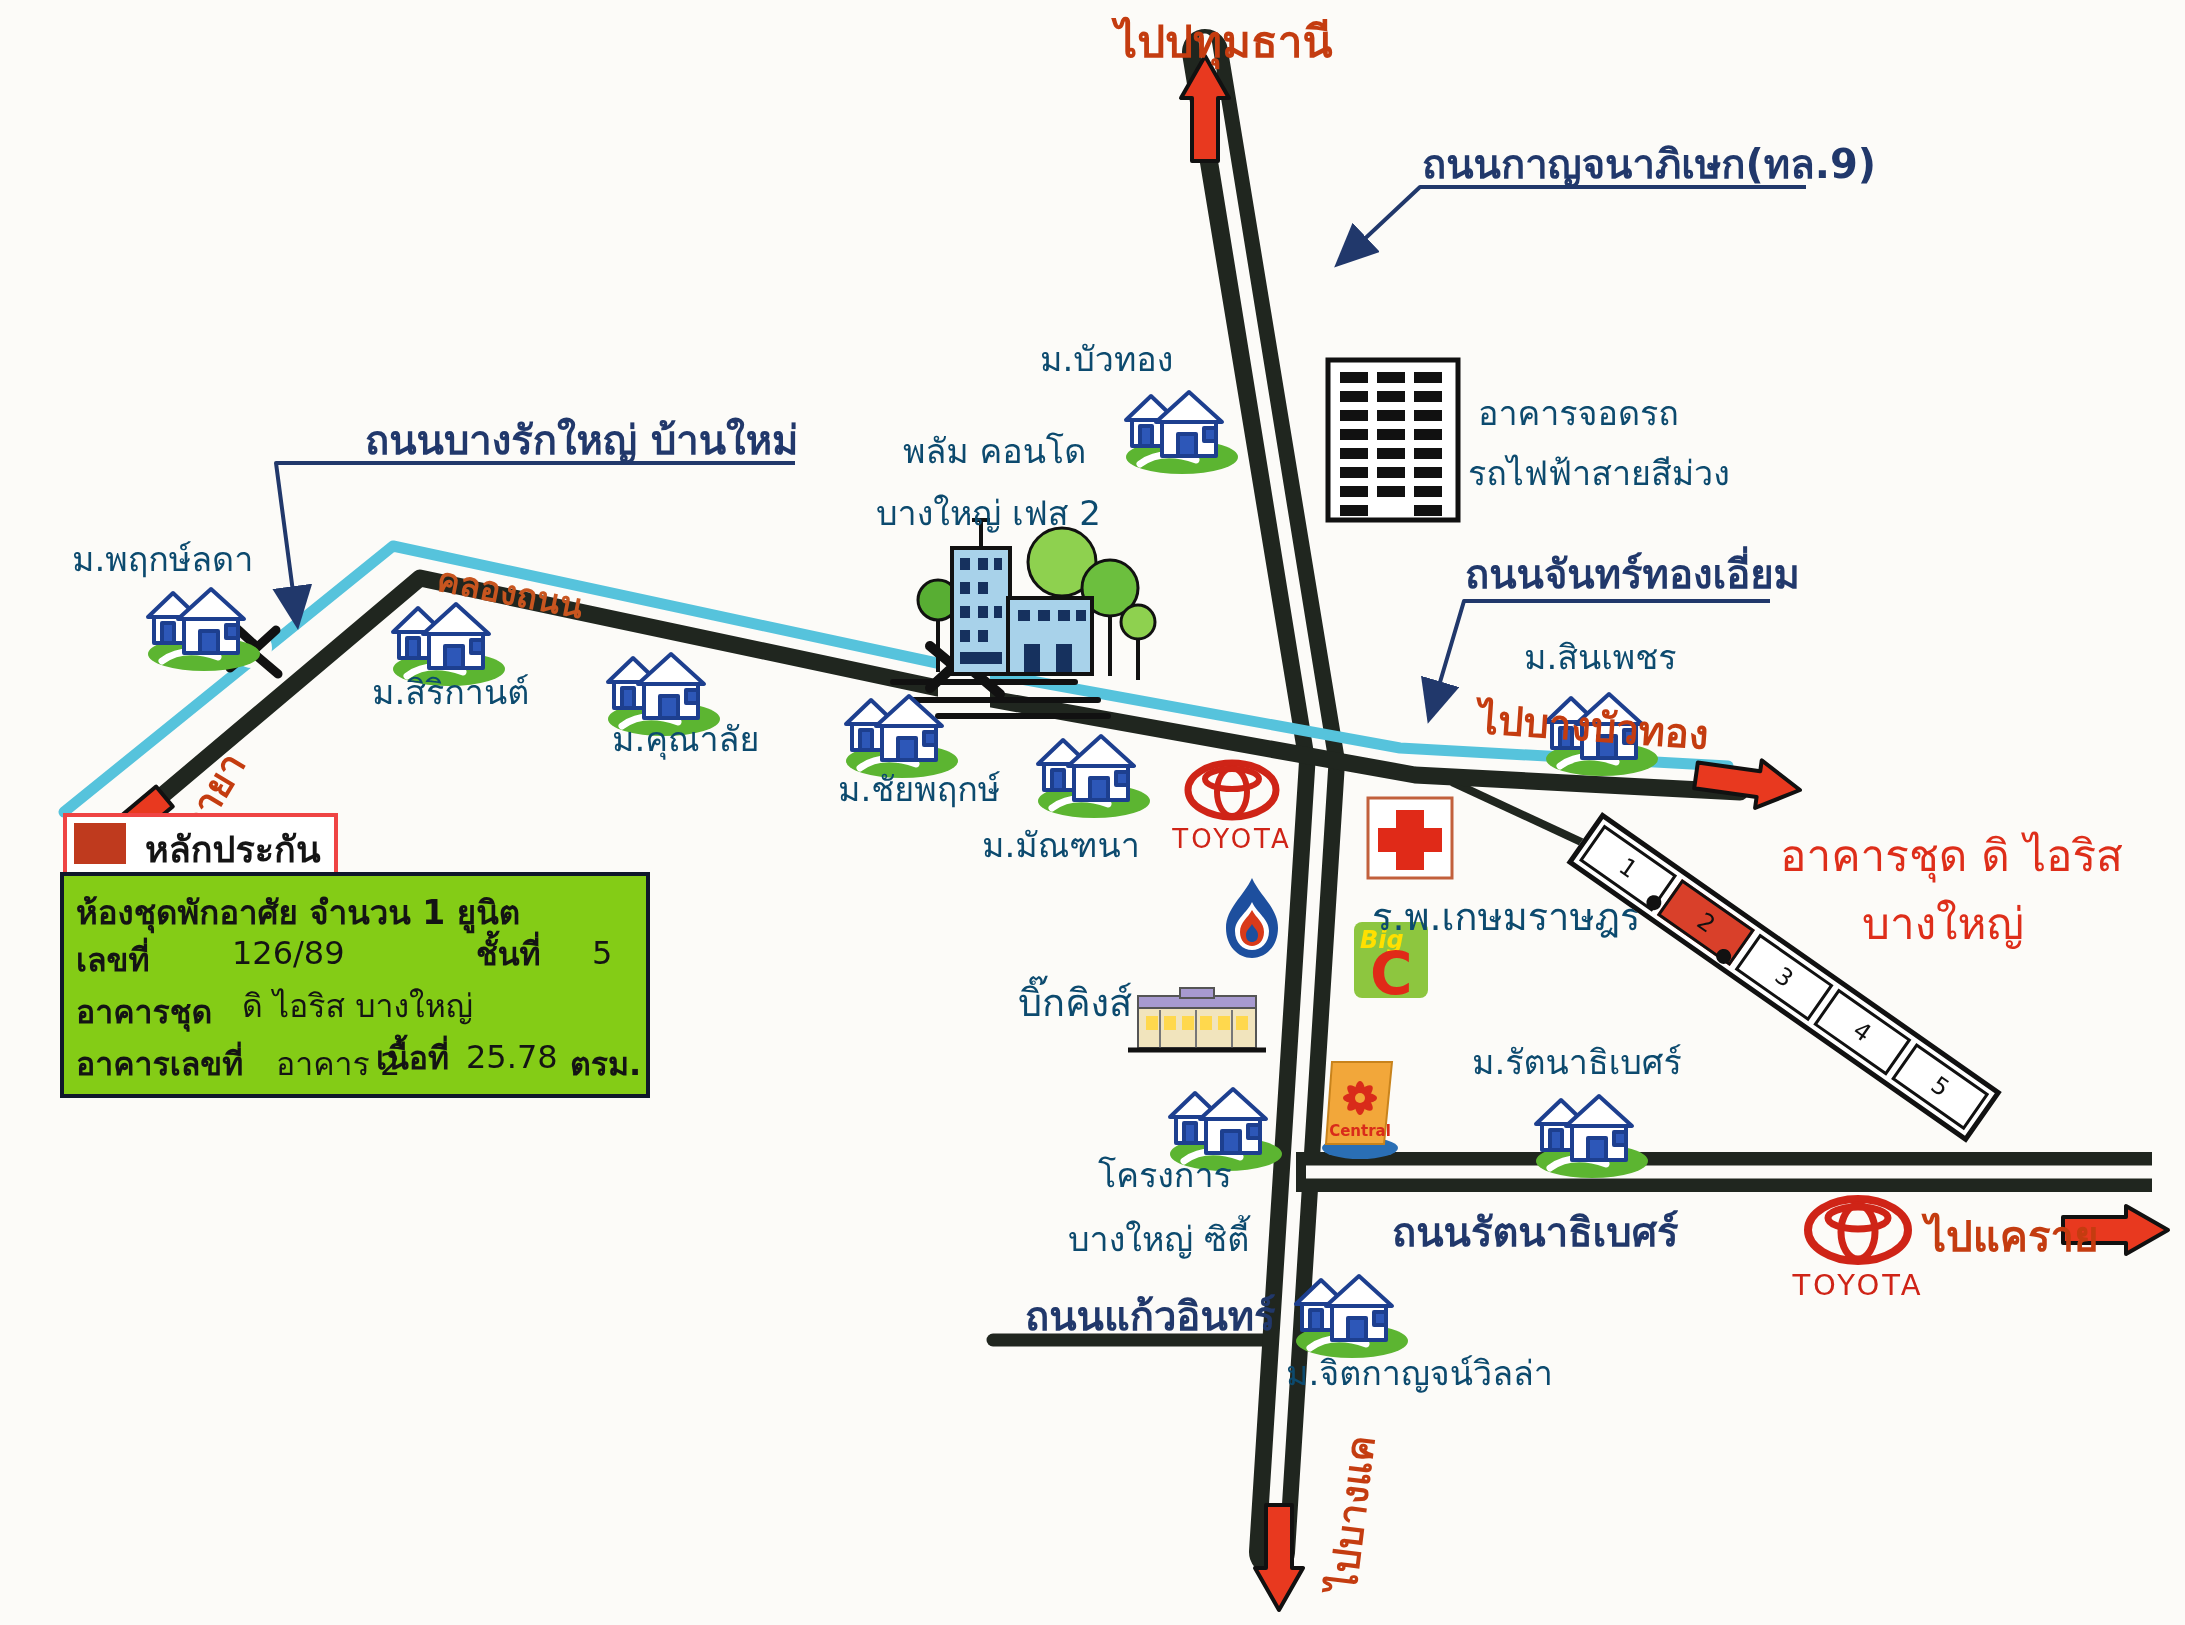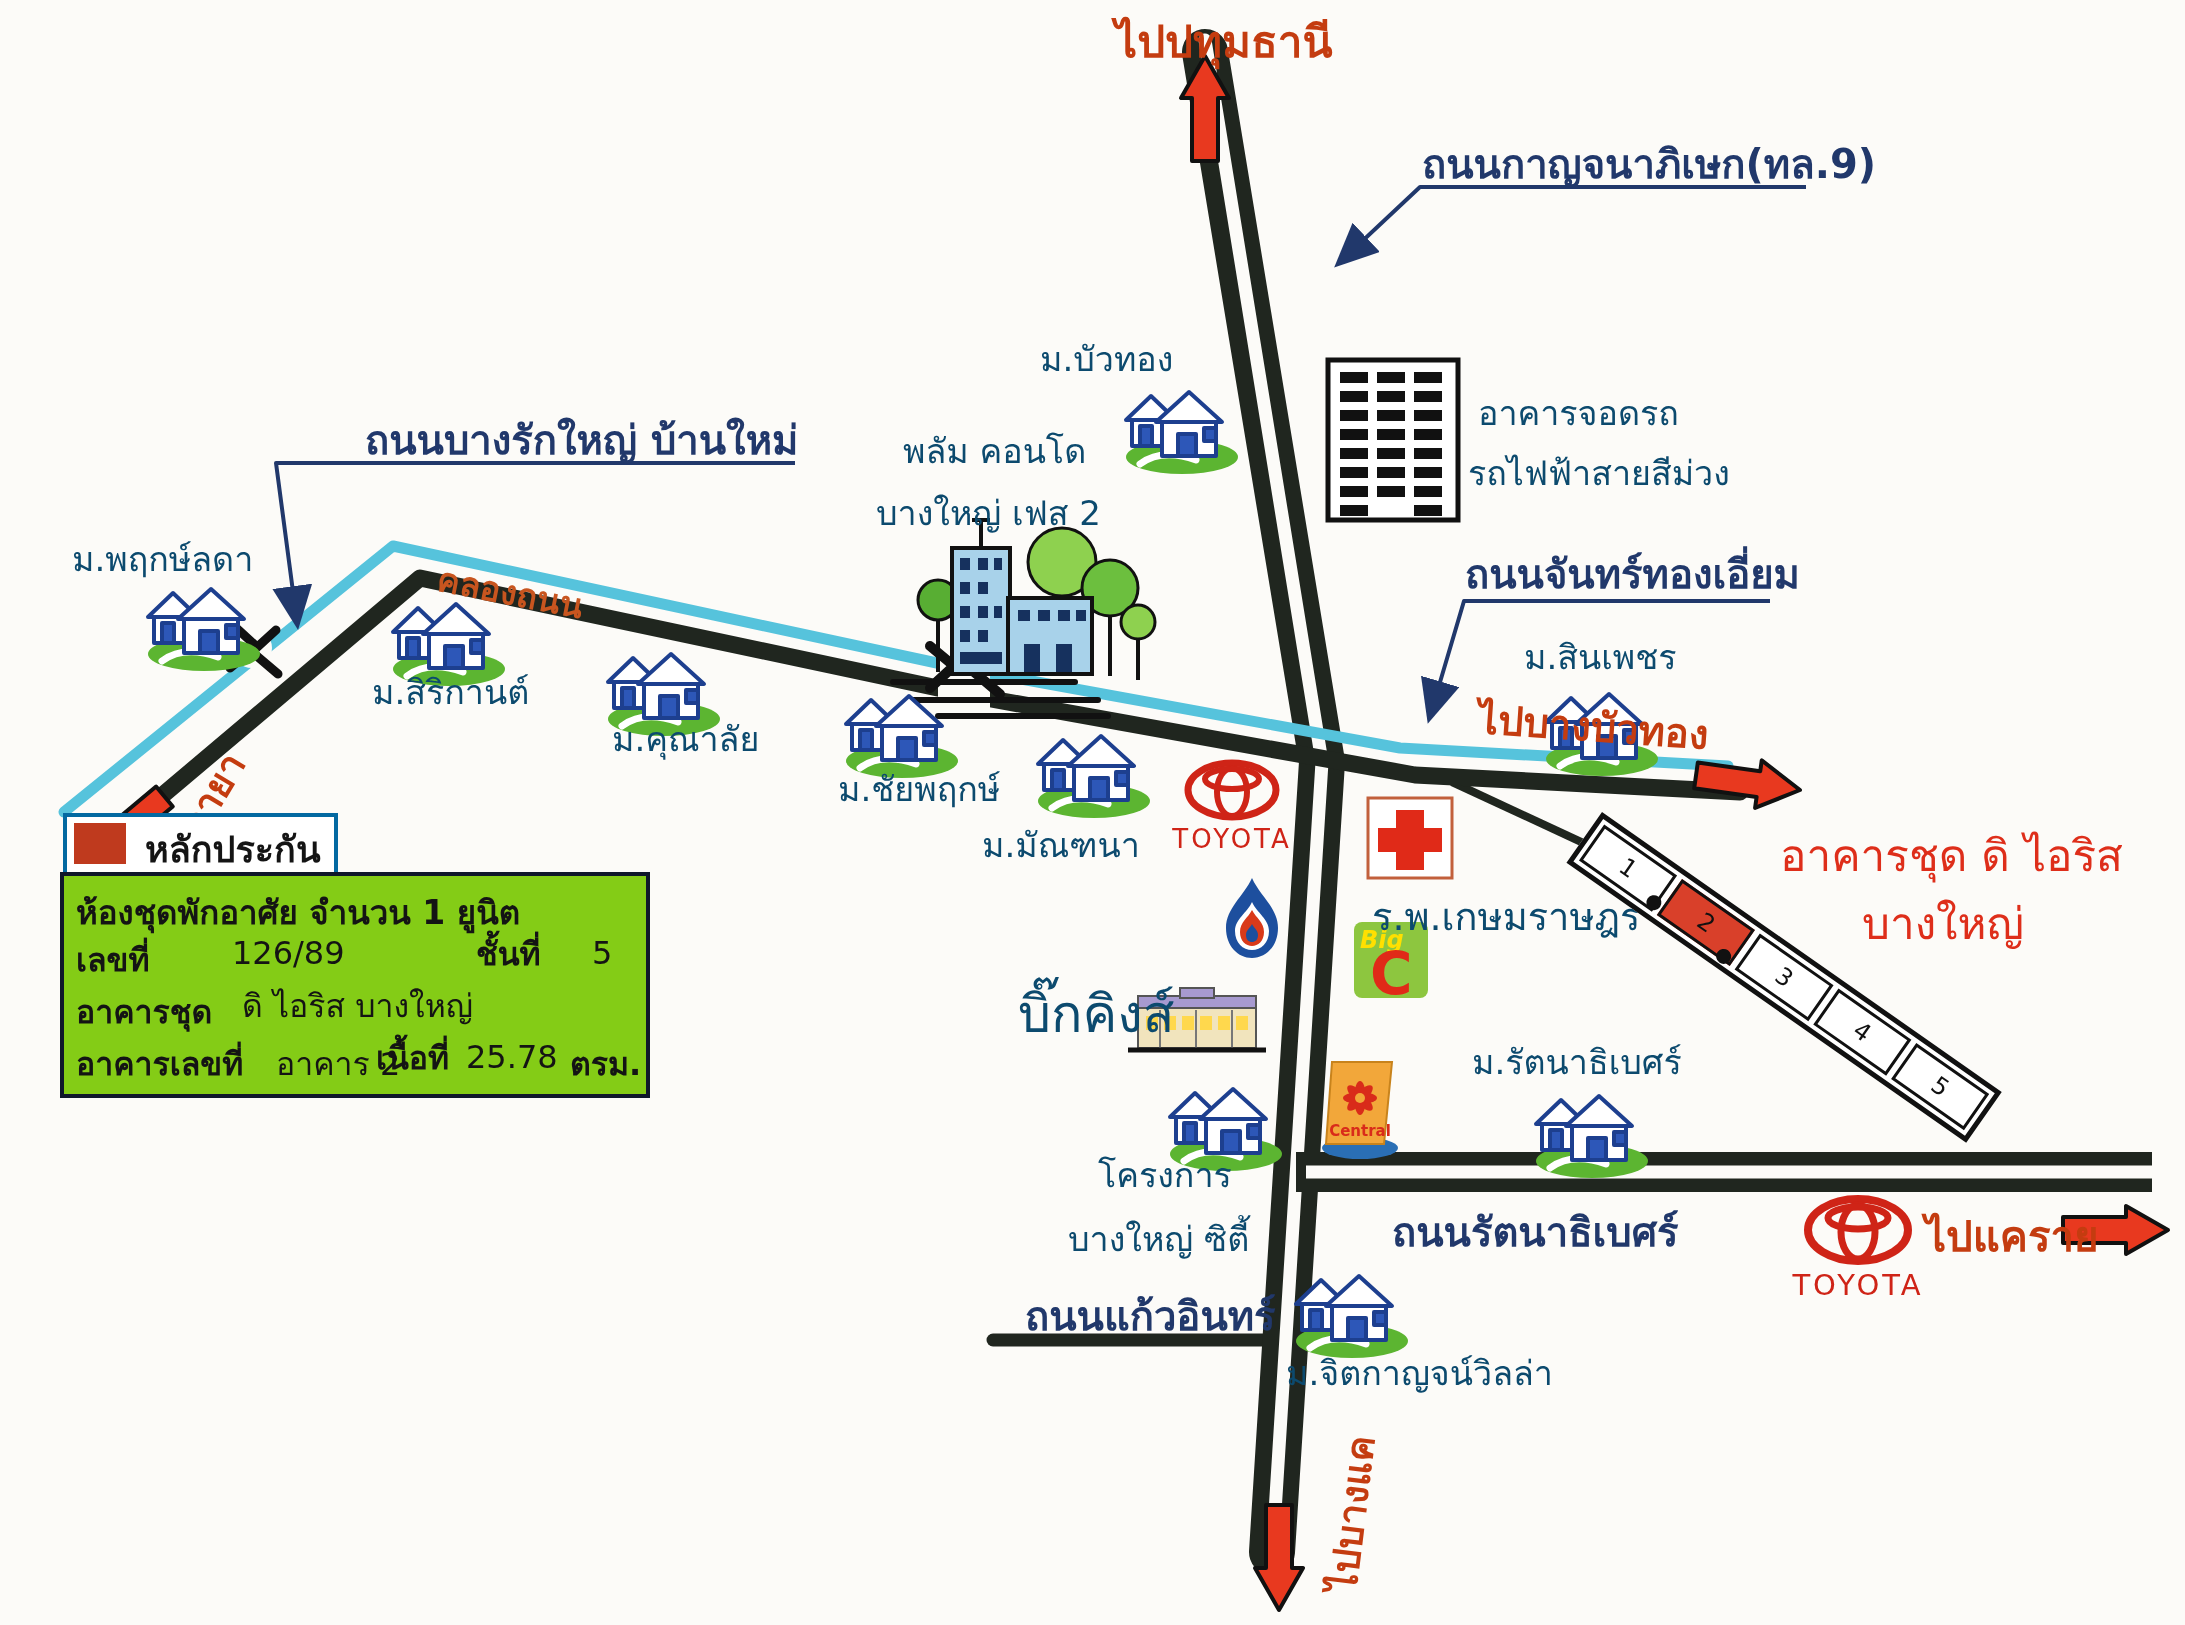--- a/index.html
+++ b/index.html
@@ -6,21 +6,21 @@
   .stage{position:relative;width:2185px;height:1625px;background:#fcfbf8;overflow:hidden;
          font-family:"DejaVu Sans",sans-serif;color:#141414}
   .stage svg.layer{position:absolute;left:0;top:0}
   .lbl{position:absolute;font-size:34px;white-space:nowrap;color:#0c4a6e}
   .road-lbl{position:absolute;font-size:40px;font-weight:bold;color:#21386b;white-space:nowrap}
   .red-lbl{position:absolute;font-size:40px;font-weight:bold;color:#c43c10;white-space:nowrap}
   .iris-lbl{position:absolute;font-size:44px;font-weight:normal;color:#de2e1a;white-space:nowrap}
   .canal-lbl{position:absolute;font-size:34px;font-weight:bold;color:#c8551f;white-space:nowrap}
   .toyota-lbl{position:absolute;font-weight:normal;color:#cf2417;letter-spacing:3px;text-align:center;white-space:nowrap}
   .rot{transform-origin:0 0}
-  .legend-box{position:absolute;left:63px;top:813px;width:267px;height:57px;border:4px solid #0369a1;background:#fff}
+  .legend-box{position:absolute;left:63px;top:813px;width:267px;height:57px;border:4px solid #ef4444;background:#fff}
   .legend-swatch{position:absolute;left:7px;top:6px;width:52px;height:41px;background:#bf3a1e}
   .legend-label{position:absolute;left:78px;top:4px;font-size:36px;font-weight:bold;white-space:nowrap}
   .info-box{position:absolute;left:60px;top:872px;width:582px;height:218px;border:4px solid #0f172a;background:#84cc16}
   .cell{position:absolute;font-size:32px;white-space:nowrap}
   .cell.b{font-weight:bold}
   .strip{position:absolute;left:1602px;top:812px;width:470px;height:44px;transform:rotate(35deg);
          transform-origin:0 0;background:#fff;border:5px solid #111;padding:4px;display:flex;gap:6px}
   .unit{flex:1;border:3px solid #111;background:#fff;display:flex;align-items:center;justify-content:center;
         font-size:24px;color:#111}
   .unit.hot{background:#d9402a}
@@ -255,21 +255,21 @@
 <div class="lbl" style="left:1468px;top:446px">รถไฟฟ้าสายสีม่วง</div>
 <div class="lbl" style="left:903px;top:424px">พลัม คอนโด</div>
 <div class="lbl" style="left:876px;top:486px">บางใหญ่ เฟส 2</div>
 <div class="lbl" style="left:72px;top:532px">ม.พฤกษ์ลดา</div>
 <div class="lbl" style="left:372px;top:665px">ม.สิริกานต์</div>
 <div class="lbl" style="left:612px;top:712px">ม.คุณาลัย</div>
 <div class="lbl" style="left:838px;top:762px">ม.ชัยพฤกษ์</div>
 <div class="lbl" style="left:982px;top:818px">ม.มัณฑนา</div>
 <div class="lbl" style="left:1524px;top:630px">ม.สินเพชร</div>
 <div class="lbl" style="left:1372px;top:886px;font-size:38px">ร.พ.เกษมราษฎร์</div>
-<div class="lbl" style="left:1018px;top:972px;font-size:52px">บิ๊กคิงส์</div>
+<div class="lbl" style="left:1018px;top:972px;font-size:38px">บิ๊กคิงส์</div>
 <div class="lbl" style="left:1472px;top:1035px">ม.รัตนาธิเบศร์</div>
 <div class="lbl" style="left:1098px;top:1148px">โครงการ</div>
 <div class="lbl" style="left:1068px;top:1212px">บางใหญ่ ซิตี้</div>
 <div class="lbl" style="left:1286px;top:1346px">ม.จิตกาญจน์วิลล่า</div>
 
 <div class="iris-lbl" style="left:1780px;top:820px">อาคารชุด ดิ ไอริส</div>
 <div class="iris-lbl" style="left:1862px;top:888px">บางใหญ่</div>
 
 <div class="toyota-lbl" style="left:1158px;top:824px;width:148px;font-size:26px">TOYOTA</div>
 <div class="toyota-lbl" style="left:1780px;top:1268px;width:156px;font-size:29px">TOYOTA</div>

